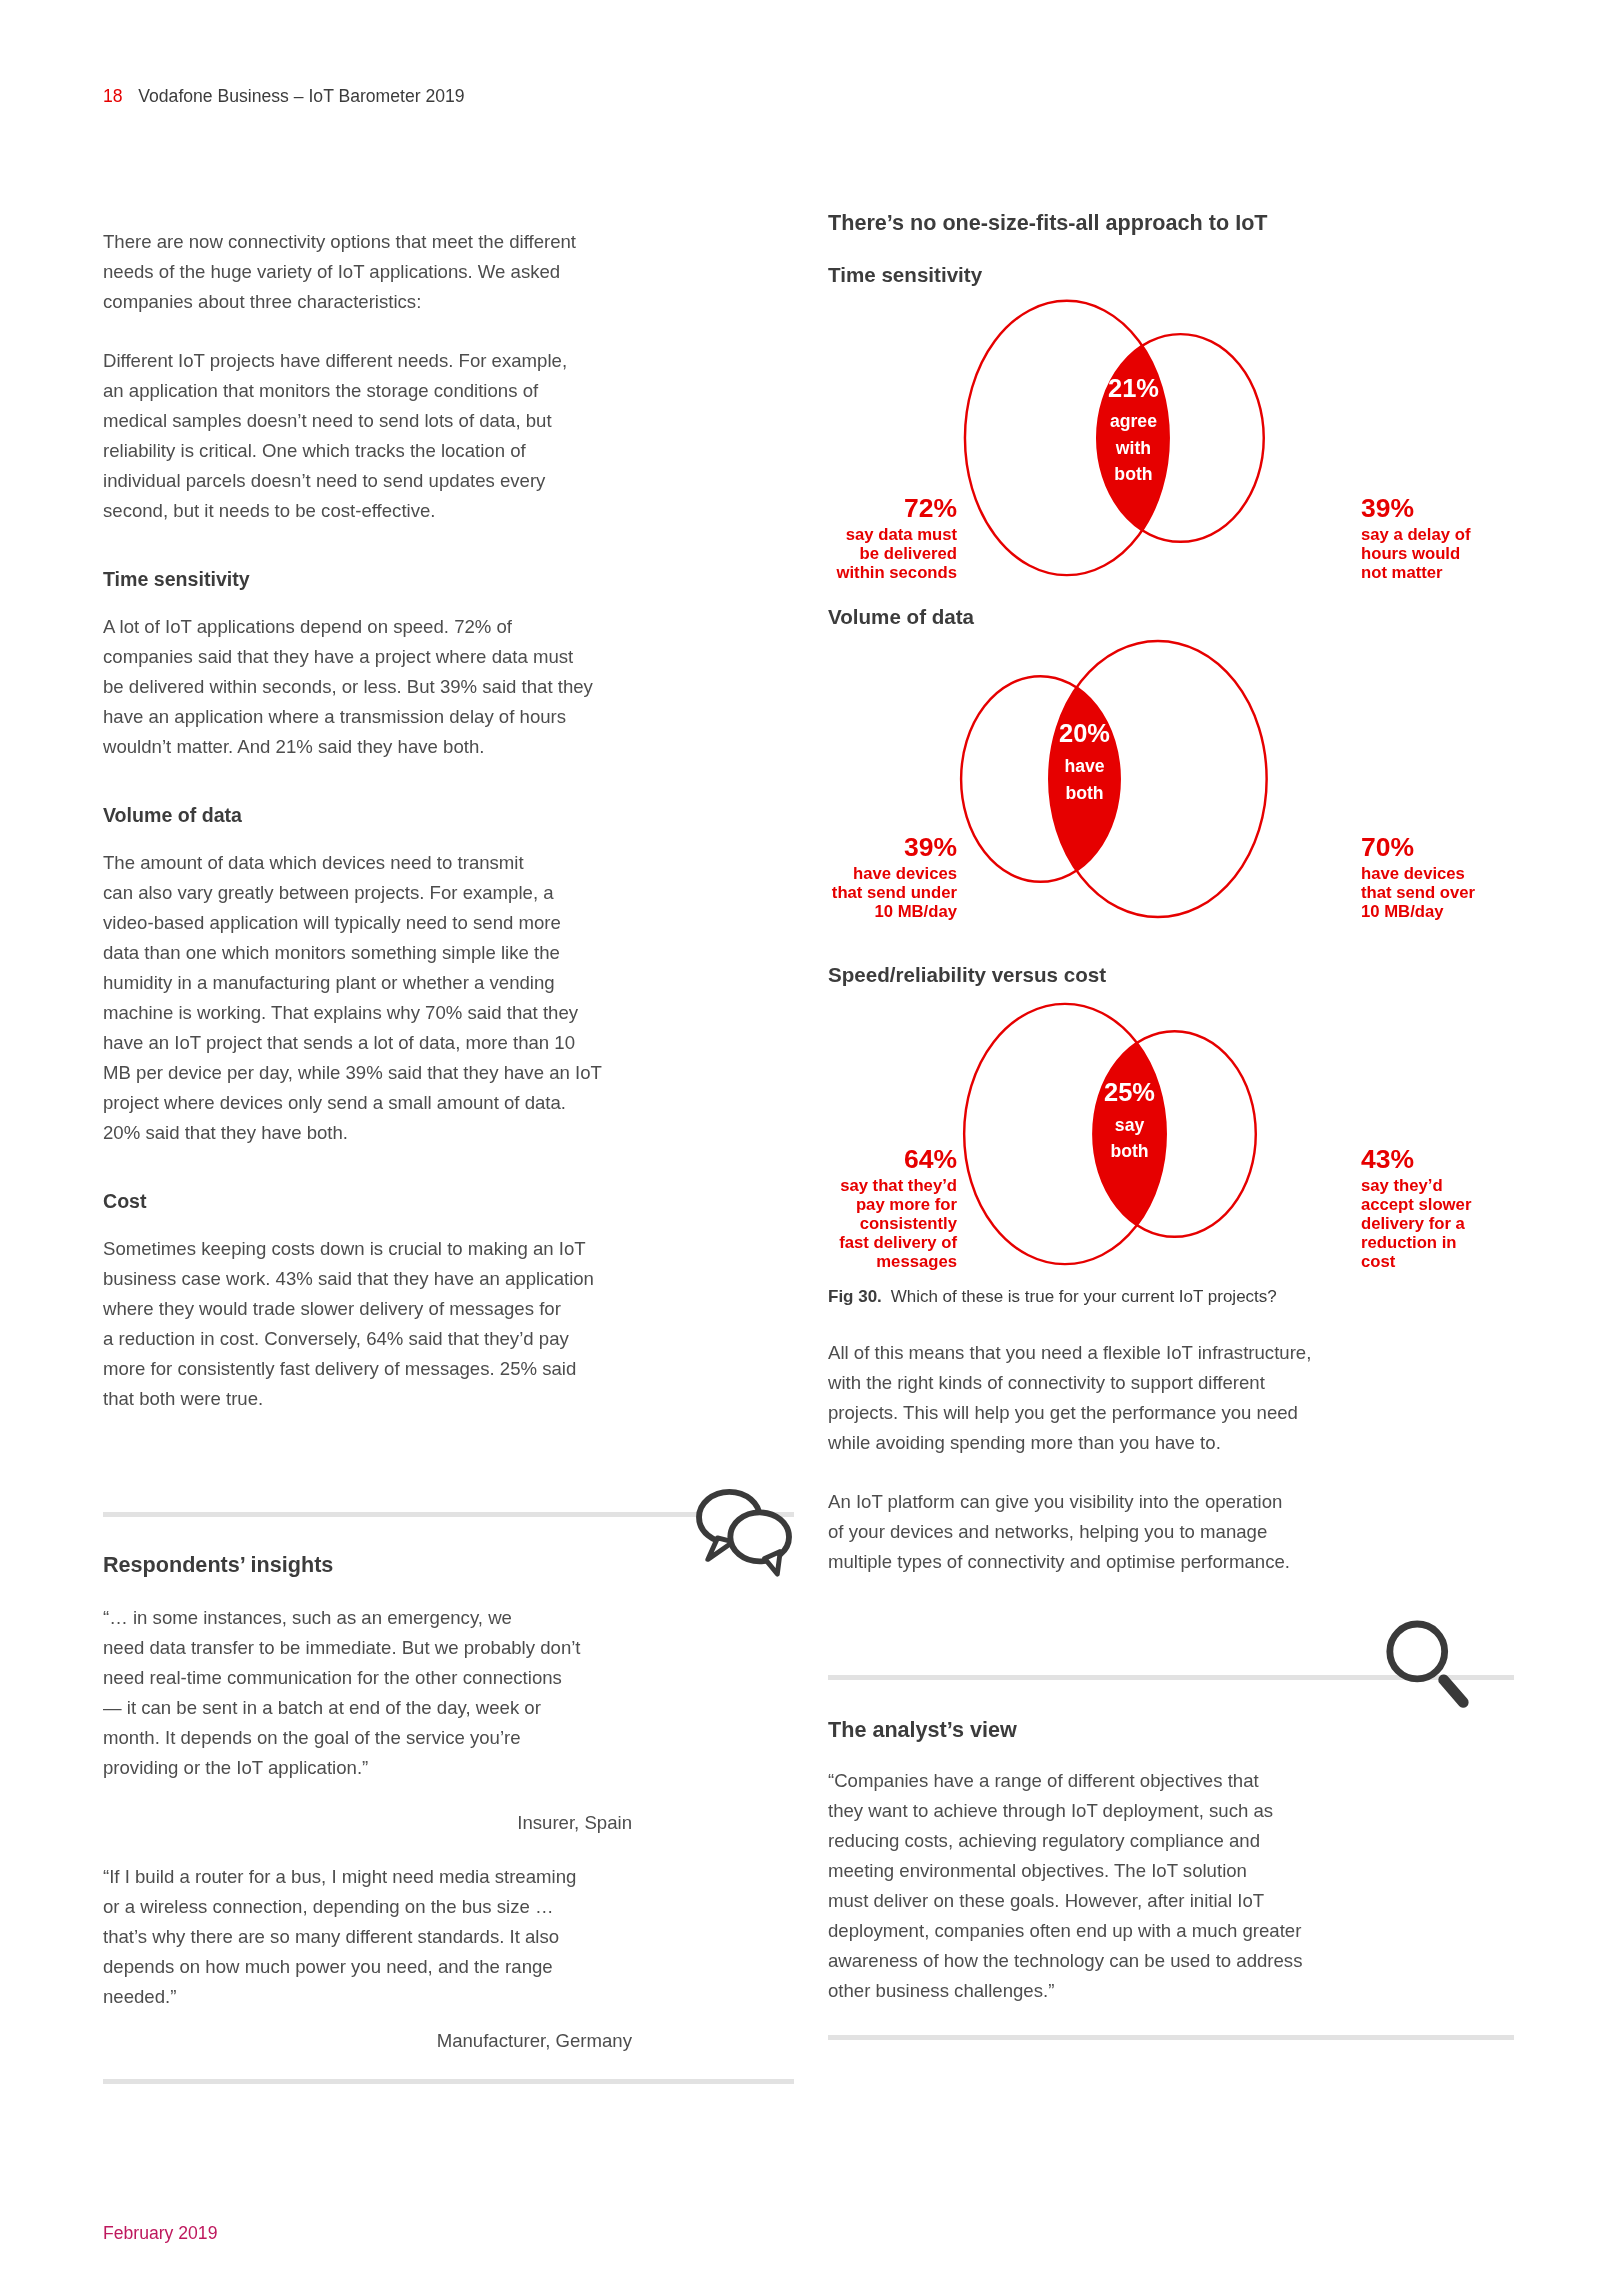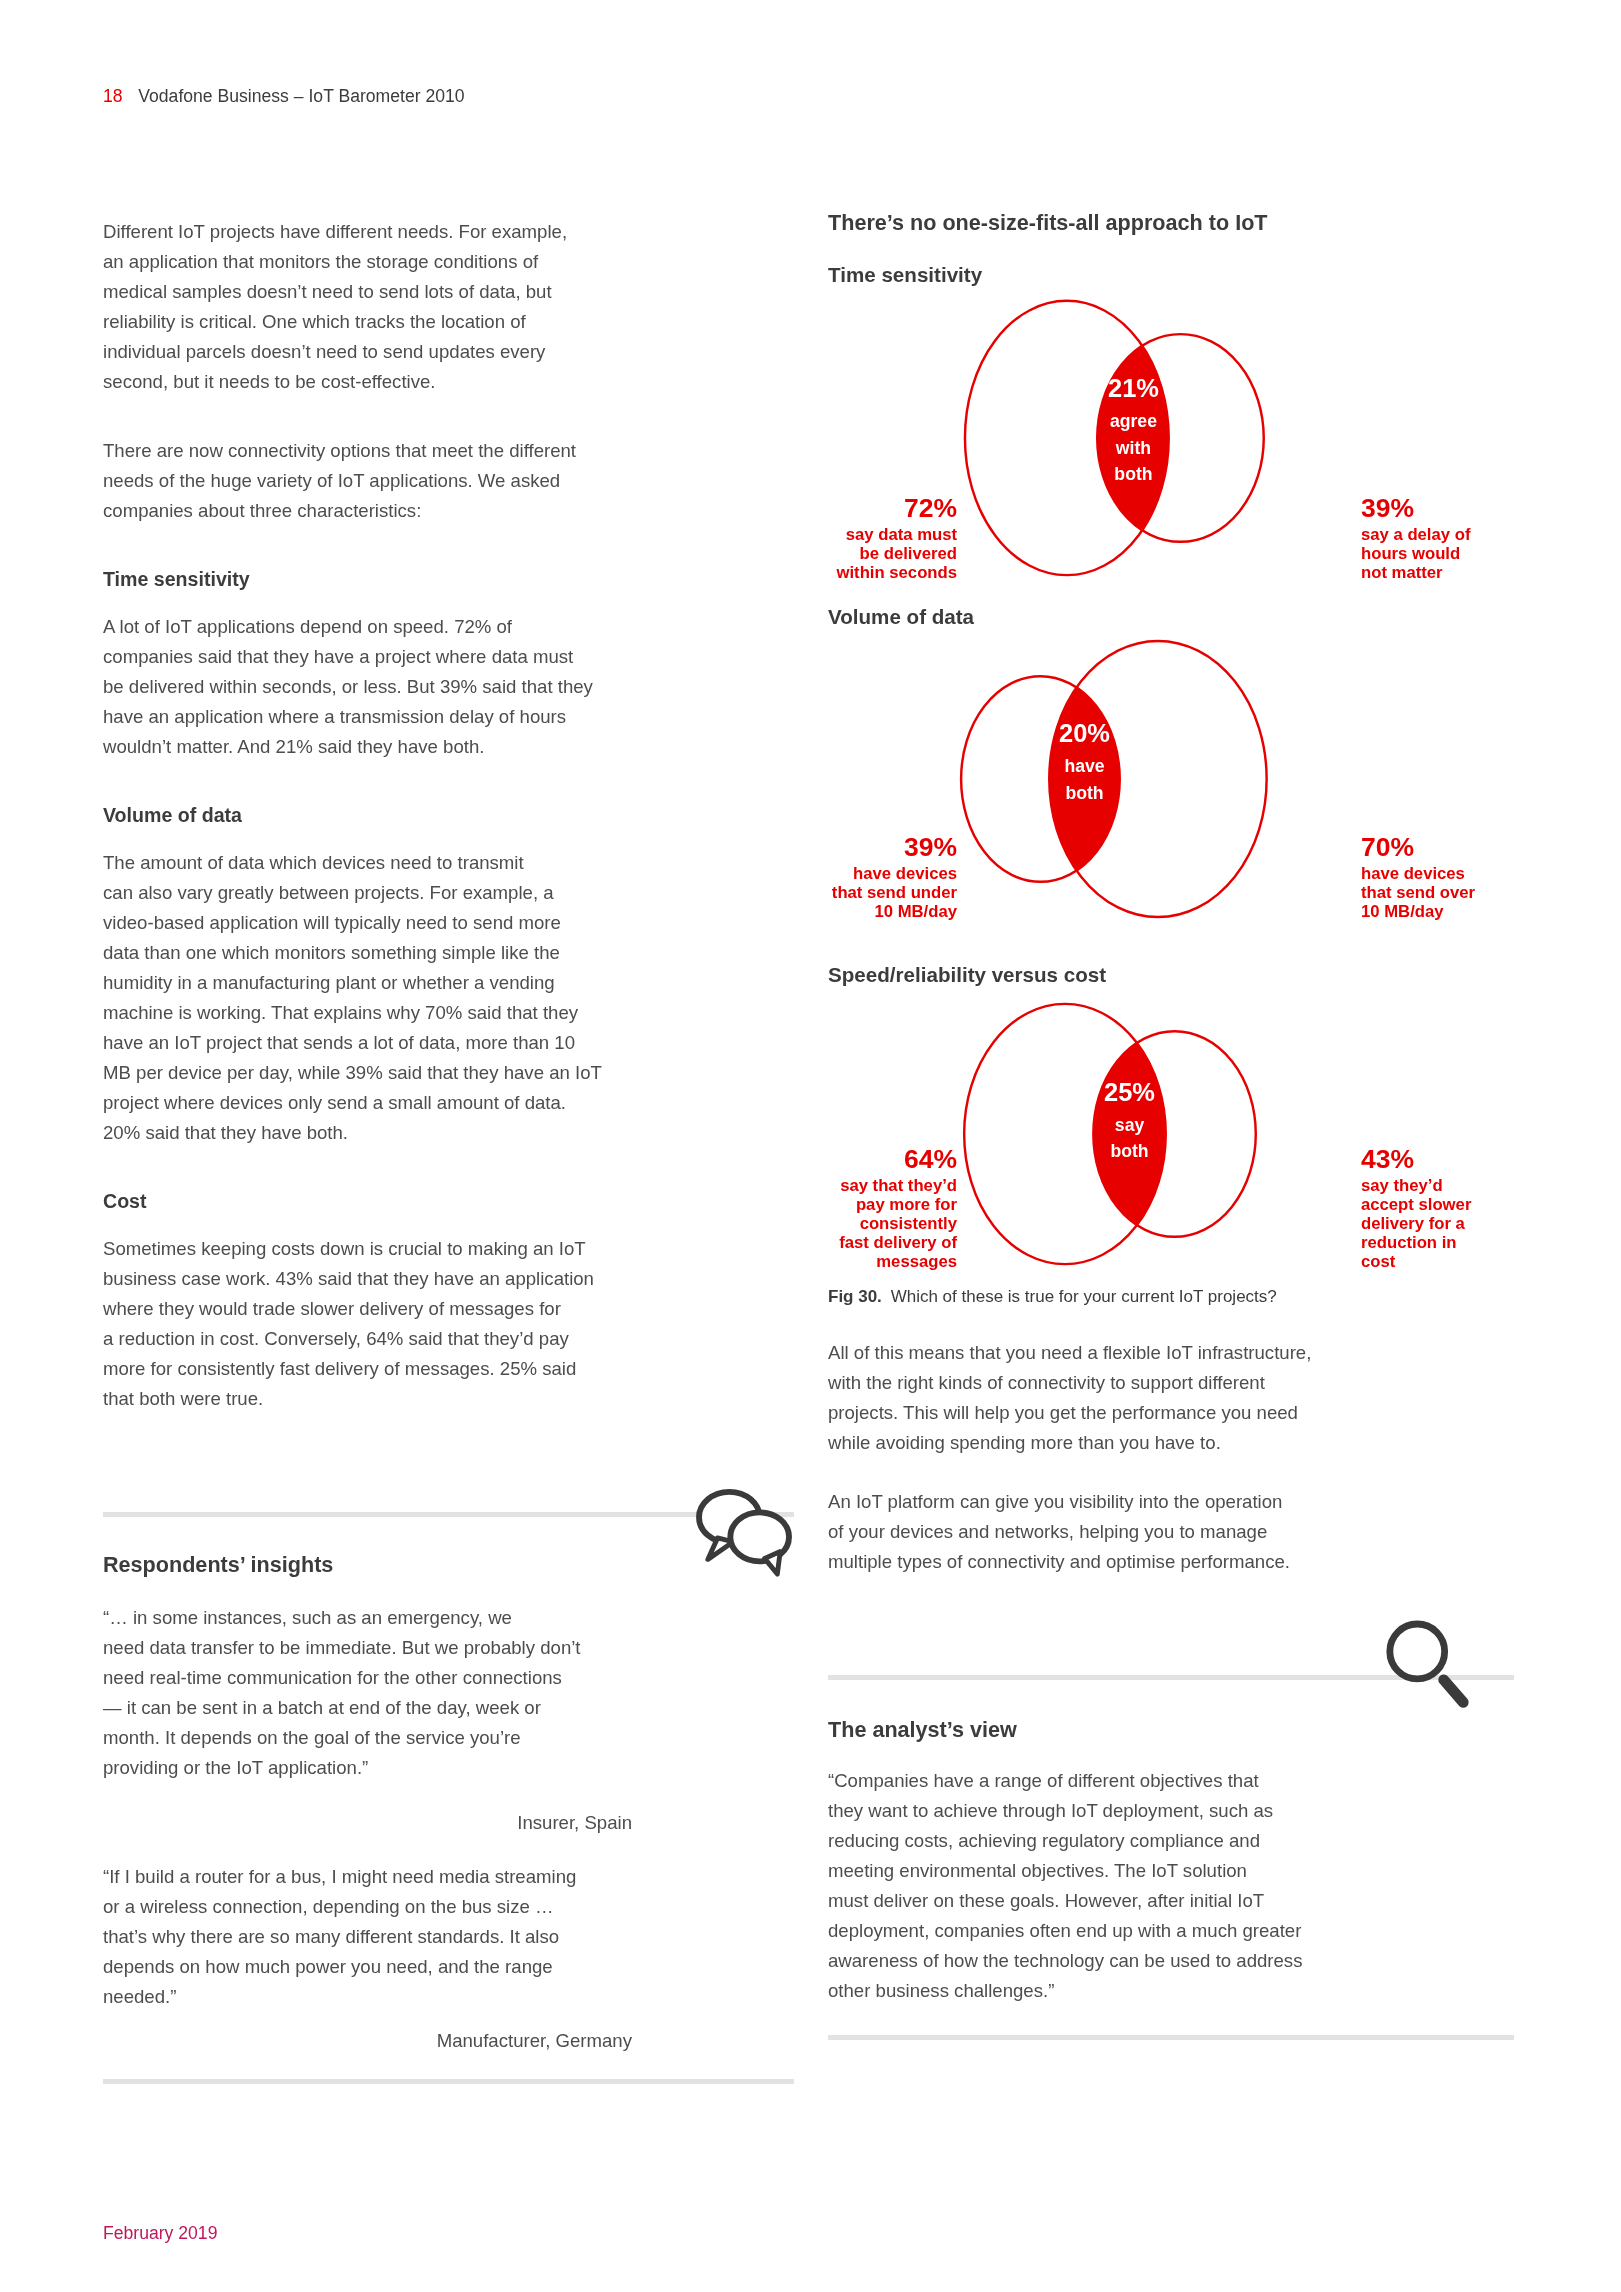--- a/index.html
+++ b/index.html
@@ -58,33 +58,33 @@
   p.caption .capb{font-weight:bold;margin-right:8.8px;}
 
   .ic{stroke:#3a3a3a;fill:#ffffff;}
 </style>
 </head>
 <body>
 
 <div class="page">
 
   <div class="header">
-    <span class="pagenum">18</span><span>Vodafone Business – IoT Barometer 2010</span>
+    <span class="pagenum">18</span><span>Vodafone Business – IoT Barometer 2019</span>
   </div>
 
   <div class="col-left">
+    <p class="body mt40">There are now connectivity options that meet the different
+needs of the huge variety of IoT applications. We asked
+companies about three characteristics:</p>
     <p class="body mt30">Different IoT projects have different needs. For example,
 an application that monitors the storage conditions of
 medical samples doesn’t need to send lots of data, but
 reliability is critical. One which tracks the location of
 individual parcels doesn’t need to send updates every
 second, but it needs to be cost-effective.</p>
-    <p class="body mt40">There are now connectivity options that meet the different
-needs of the huge variety of IoT applications. We asked
-companies about three characteristics:</p>
 
     <h3 class="sec">Time sensitivity</h3>
     <p class="body">A lot of IoT applications depend on speed. 72% of
 companies said that they have a project where data must
 be delivered within seconds, or less. But 39% said that they
 have an application where a transmission delay of hours
 wouldn’t matter. And 21% said they have both.</p>
 
     <h3 class="sec">Volume of data</h3>
     <p class="body">The amount of data which devices need to transmit

